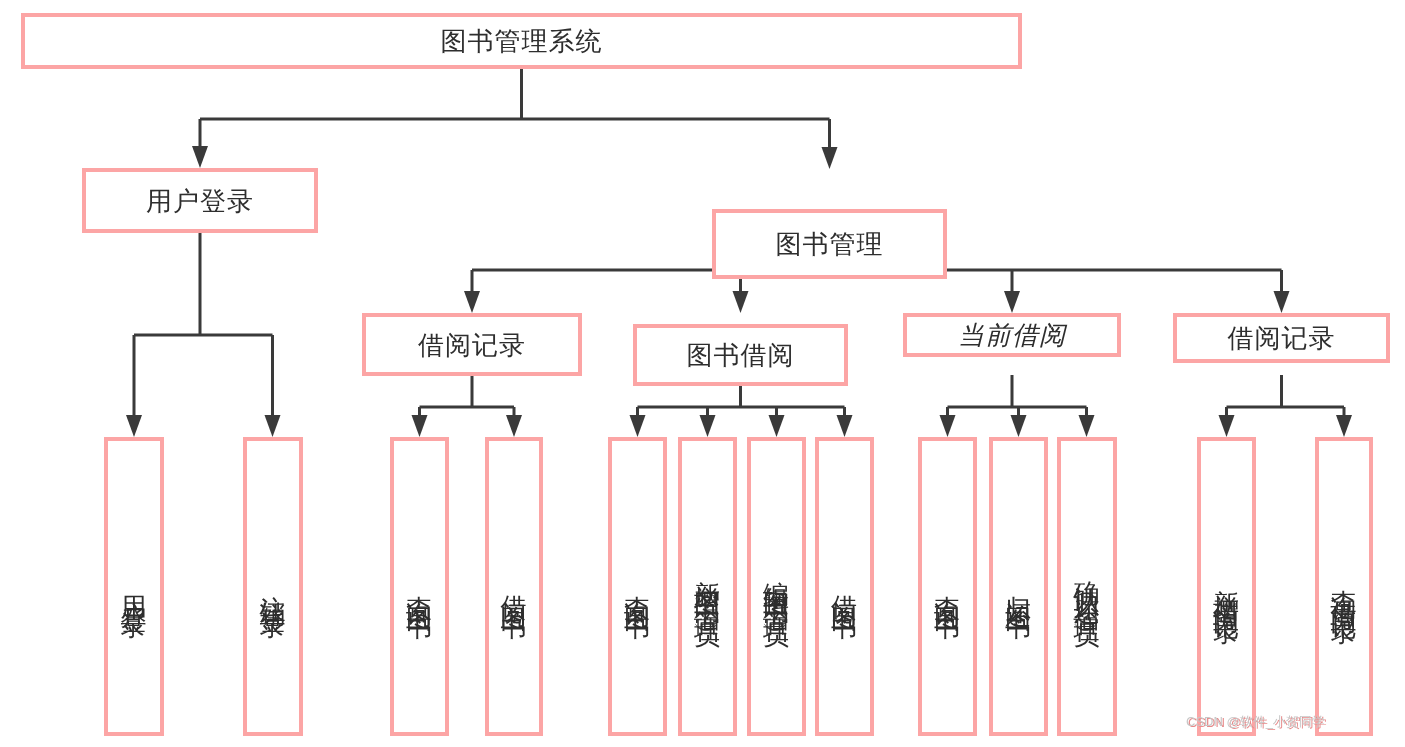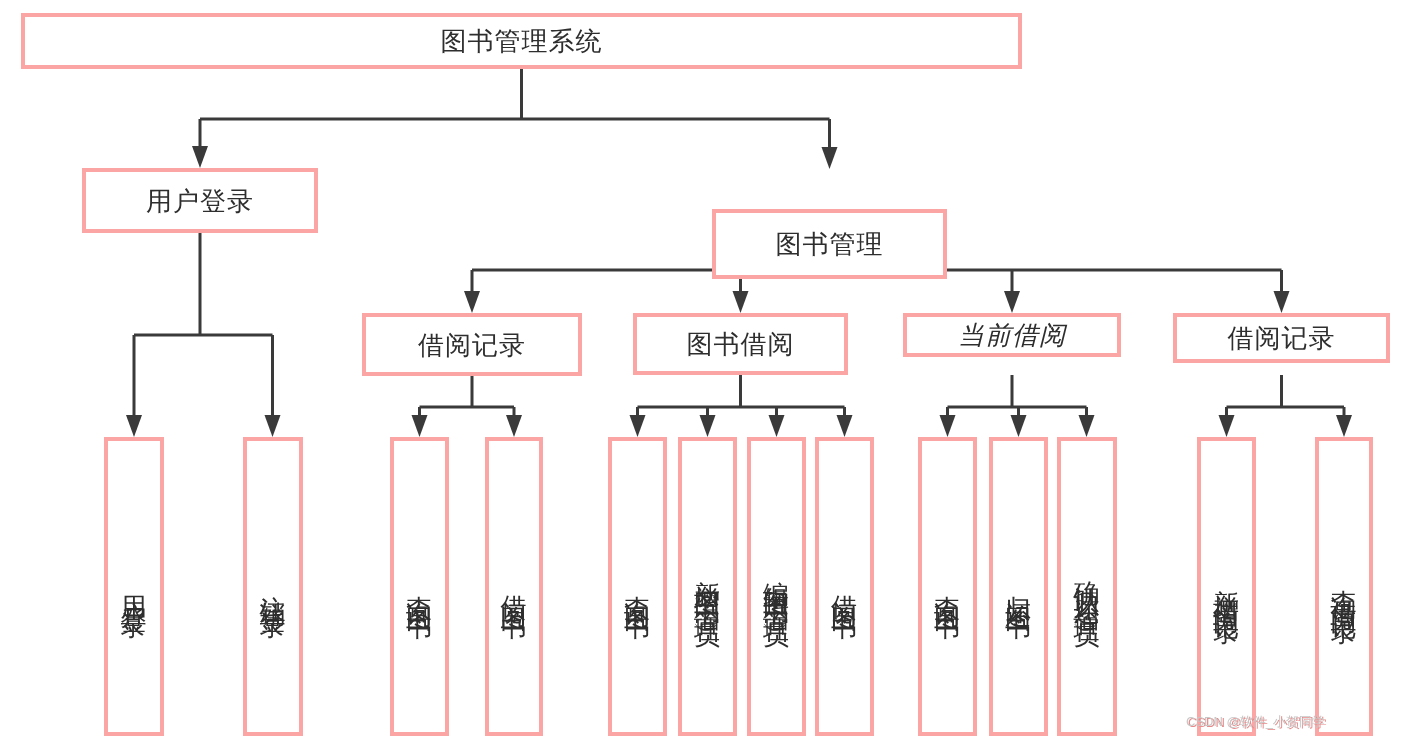--- a/index.html
+++ b/index.html
@@ -84,21 +84,21 @@
   <div class="node h" style="left:82px; top:168px; width:236px; height:65px;">
     <span>用户登录</span>
   </div>
   <div class="node h" style="left:712px; top:169px; width:235px; height:70px;margin-top:40px;">
     <span>图书管理</span>
   </div>
 
   <div class="node h" style="left:362px; top:313px; width:220px; height:63px;">
     <span>借阅记录</span>
   </div>
-  <div class="node h" style="left:633px; top:313px; width:215px; height:62px;">
+  <div class="node h" style="left:633px; top:324px; width:215px; height:62px;">
     <span>图书借阅</span>
   </div>
   <div class="node h" style="left:903px; top:313px; width:218px; height:44px;font-style:italic;">
     <span>当前借阅</span>
   </div>
   <div class="node h" style="left:1173px; top:313px; width:217px; height:50px;">
     <span>借阅记录</span>
   </div>
 
   <div class="node v" style="left:104px; top:437px; width:60px; height:299px;">

